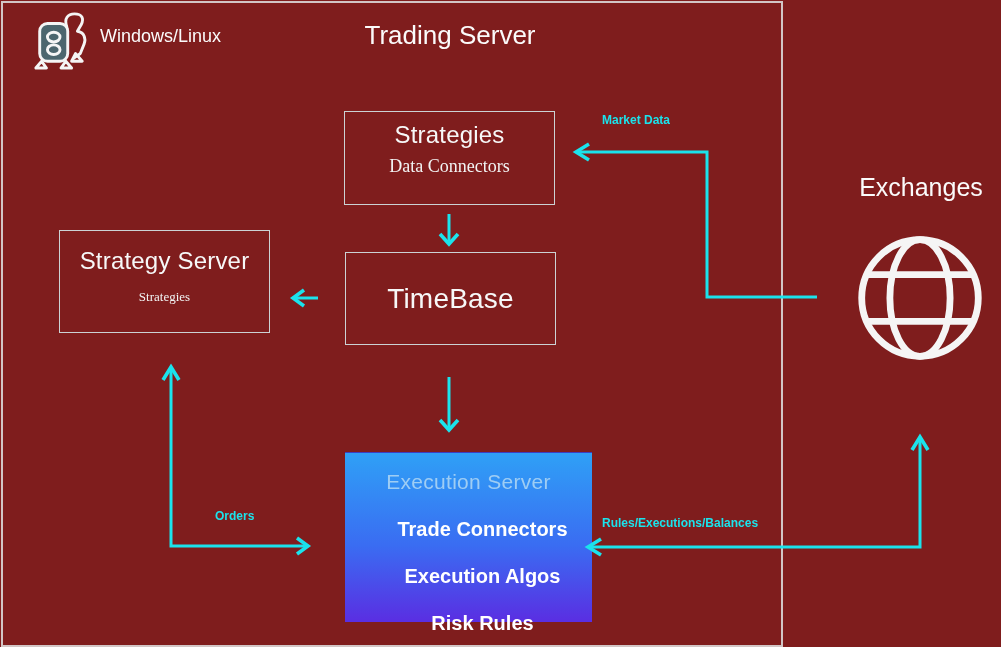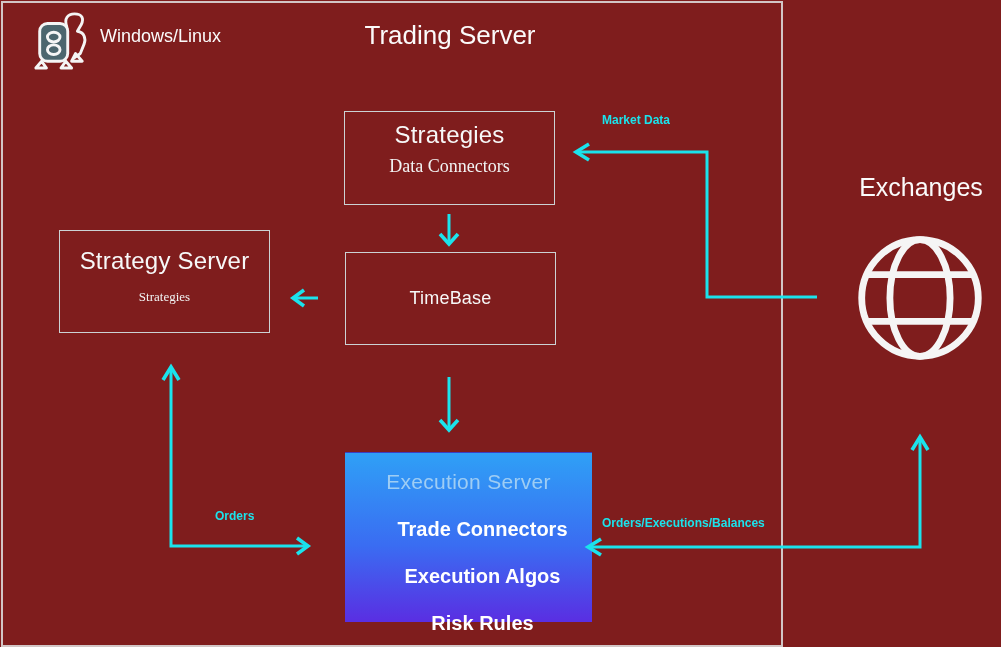--- a/index.html
+++ b/index.html
@@ -27,21 +27,21 @@
   .node .t1{font-size:24px;letter-spacing:.2px;color:#f7f8f8;}
   .node .t2{font-size:18px;color:#f2f4f4;font-family:Liberation Serif, serif;}
   #box-aggregator{left:344px;top:111px;width:211px;height:94px;}
   #box-aggregator .t1{margin-top:9px;}
   #box-aggregator .t2{margin-top:7px;}
   #box-strategy{left:59px;top:230px;width:211px;height:103px;}
   #box-strategy .t1{margin-top:16px;}
   #box-strategy .t2{margin-top:14px;font-size:13px;}
   #box-timebase{left:345px;top:252px;width:211px;height:93px;
     display:flex;align-items:center;justify-content:center;}
-  #box-timebase .t1{font-size:18px;}
+  #box-timebase .t1{font-size:28px;}
   
   #box-execution{
     position:absolute;left:345px;top:452px;width:247px;height:170px;
     background:linear-gradient(180deg,#2FA0F6 0%,#3A6CF2 55%,#5A2EE2 100%);
     text-align:center;box-sizing:border-box;
     border-top:1px solid rgba(30,80,160,.5);
   }
   #box-execution .etitle{margin-top:17px;font-size:21px;color:#9ecdf4;letter-spacing:.3px;}
   #box-execution .eitem{margin-top:24px;font-size:20px;font-weight:700;color:#ffffff;padding-left:28px;}
   
@@ -145,15 +145,15 @@
 
     <g>
       <polyline points="920,440 920,547 590,547"></polyline>
       <polyline class="head" points="912,450 920,437 928,450"></polyline>
       <polyline class="head" points="601,539 588,547 601,555"></polyline>
     </g>
   </svg>
 
   <div class="flow-label" id="lbl-market">Market Data</div>
   <div class="flow-label" id="lbl-orders">Orders</div>
-  <div class="flow-label" id="lbl-oeb">Orders/Executions/Balances</div>
+  <div class="flow-label" id="lbl-oeb">Rules/Executions/Balances</div>
 
 </div>
 
 </body></html>

